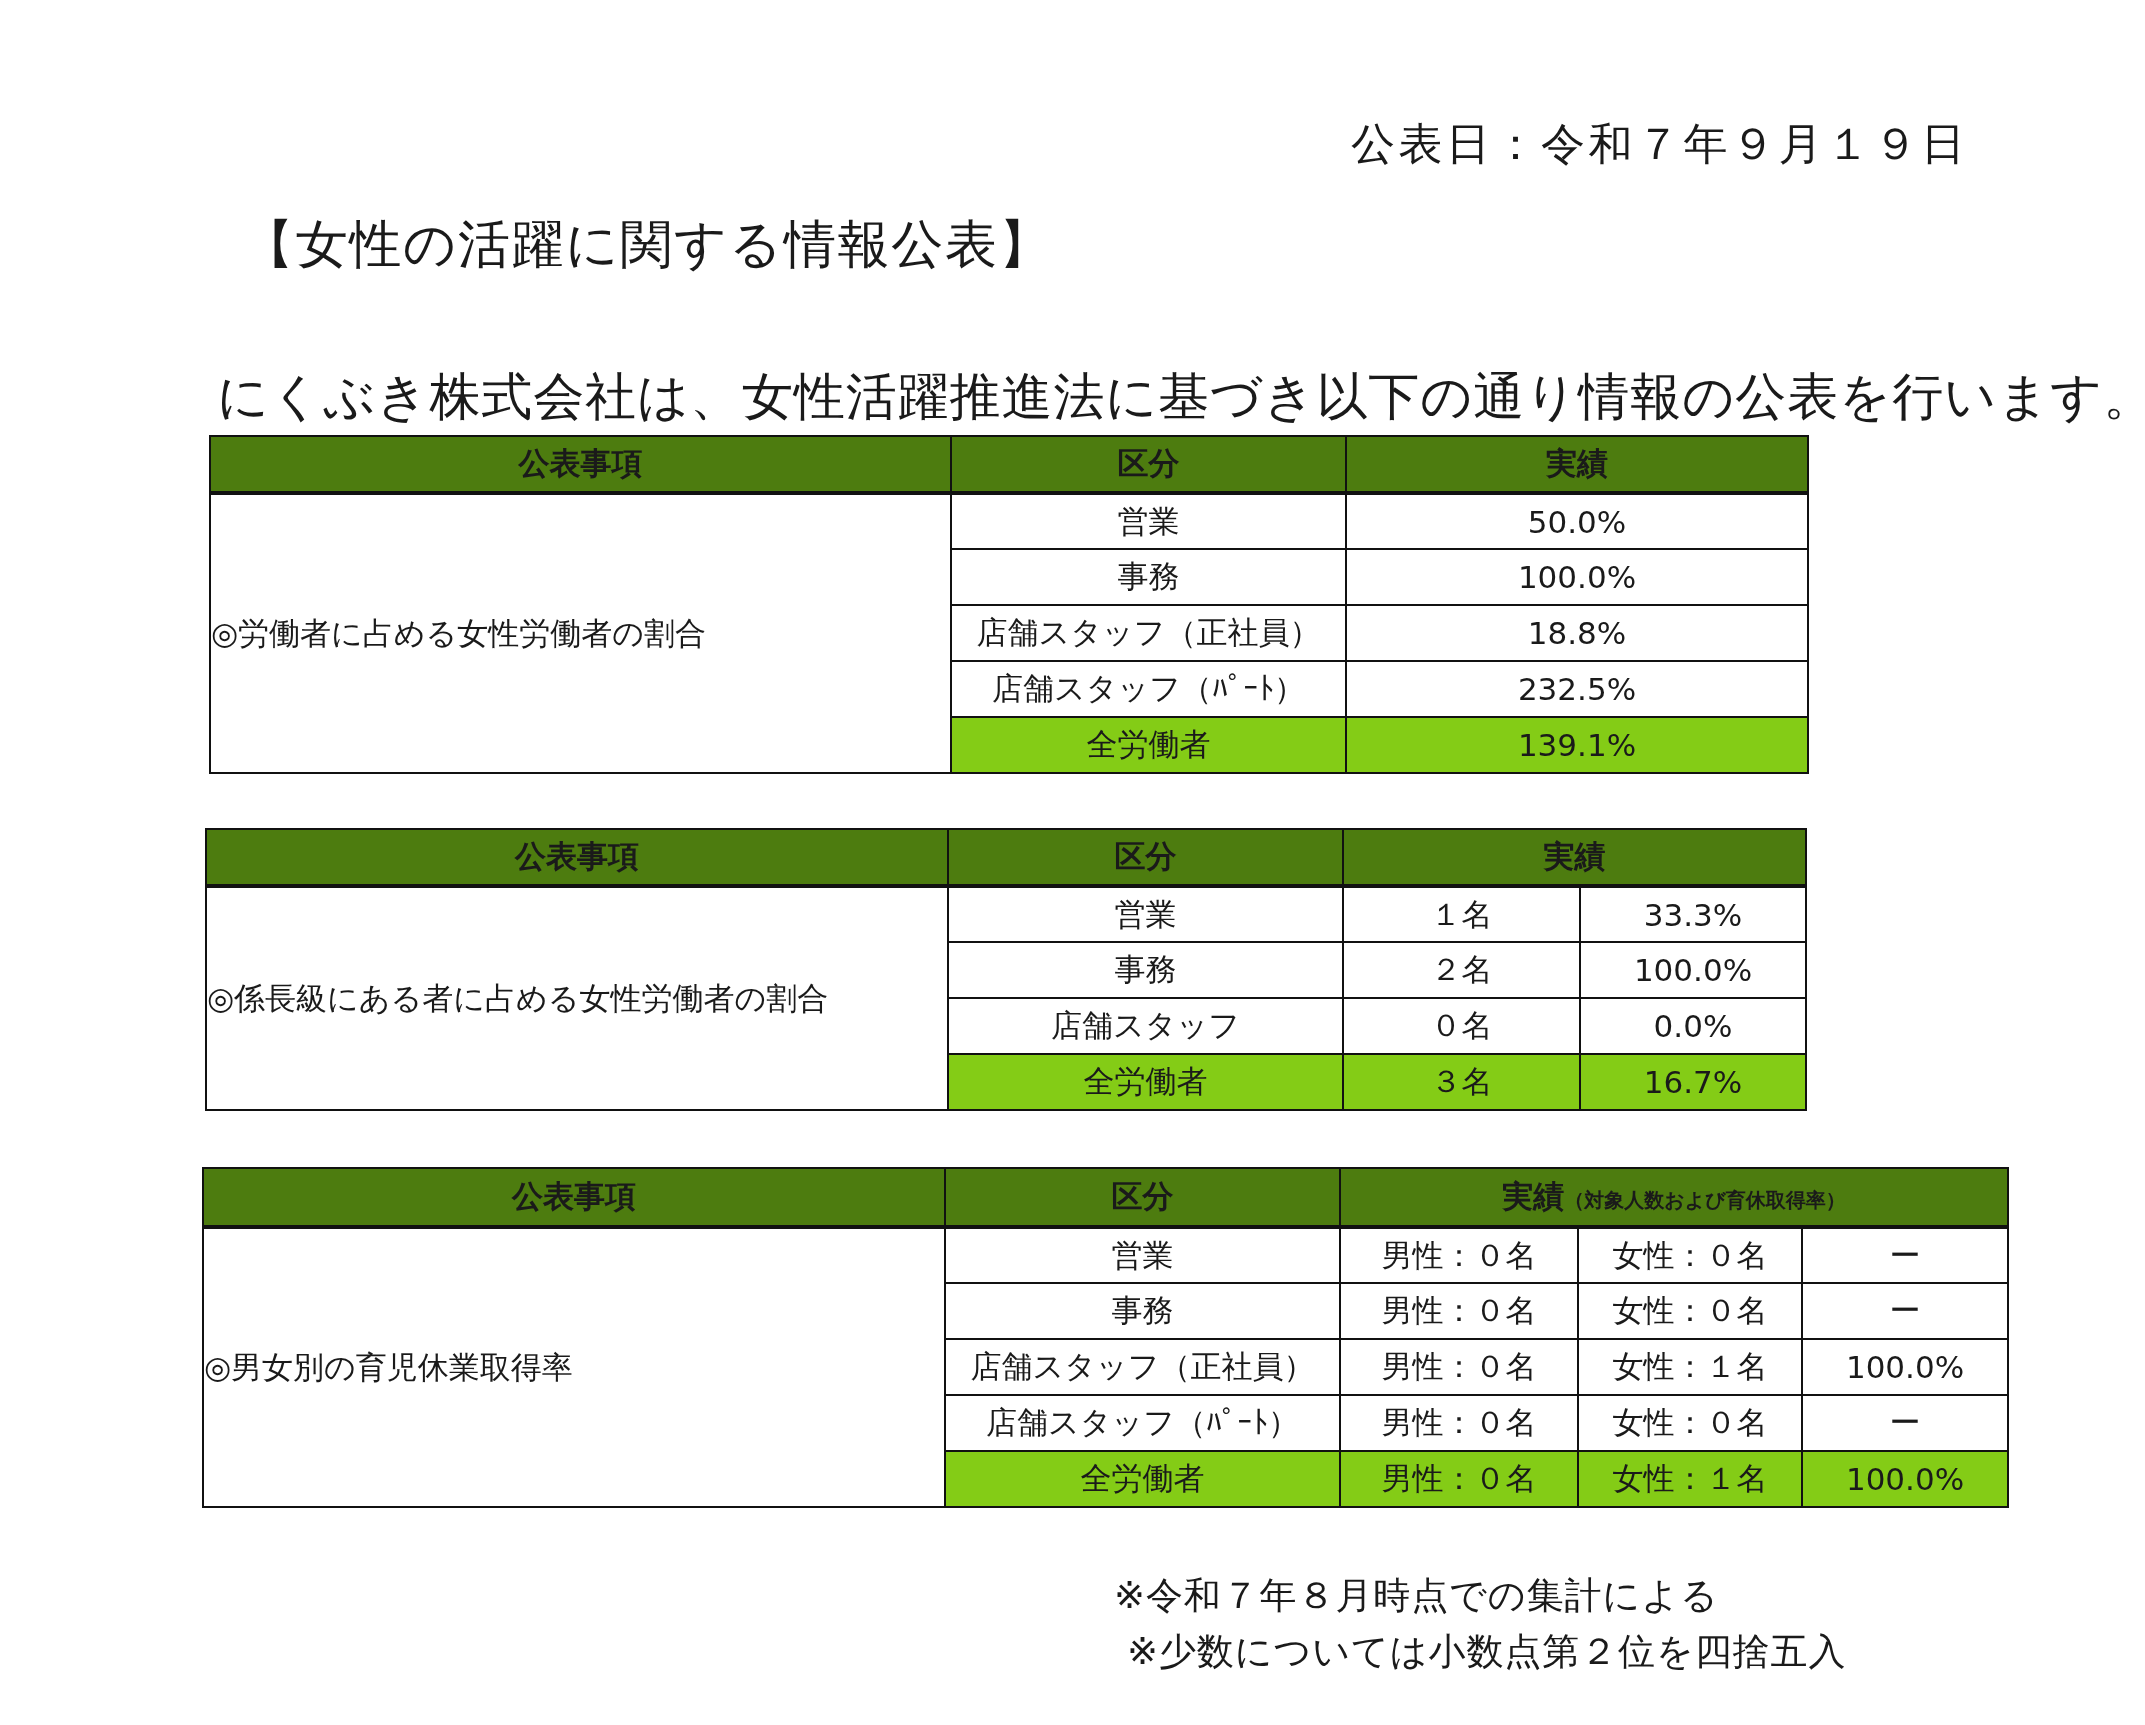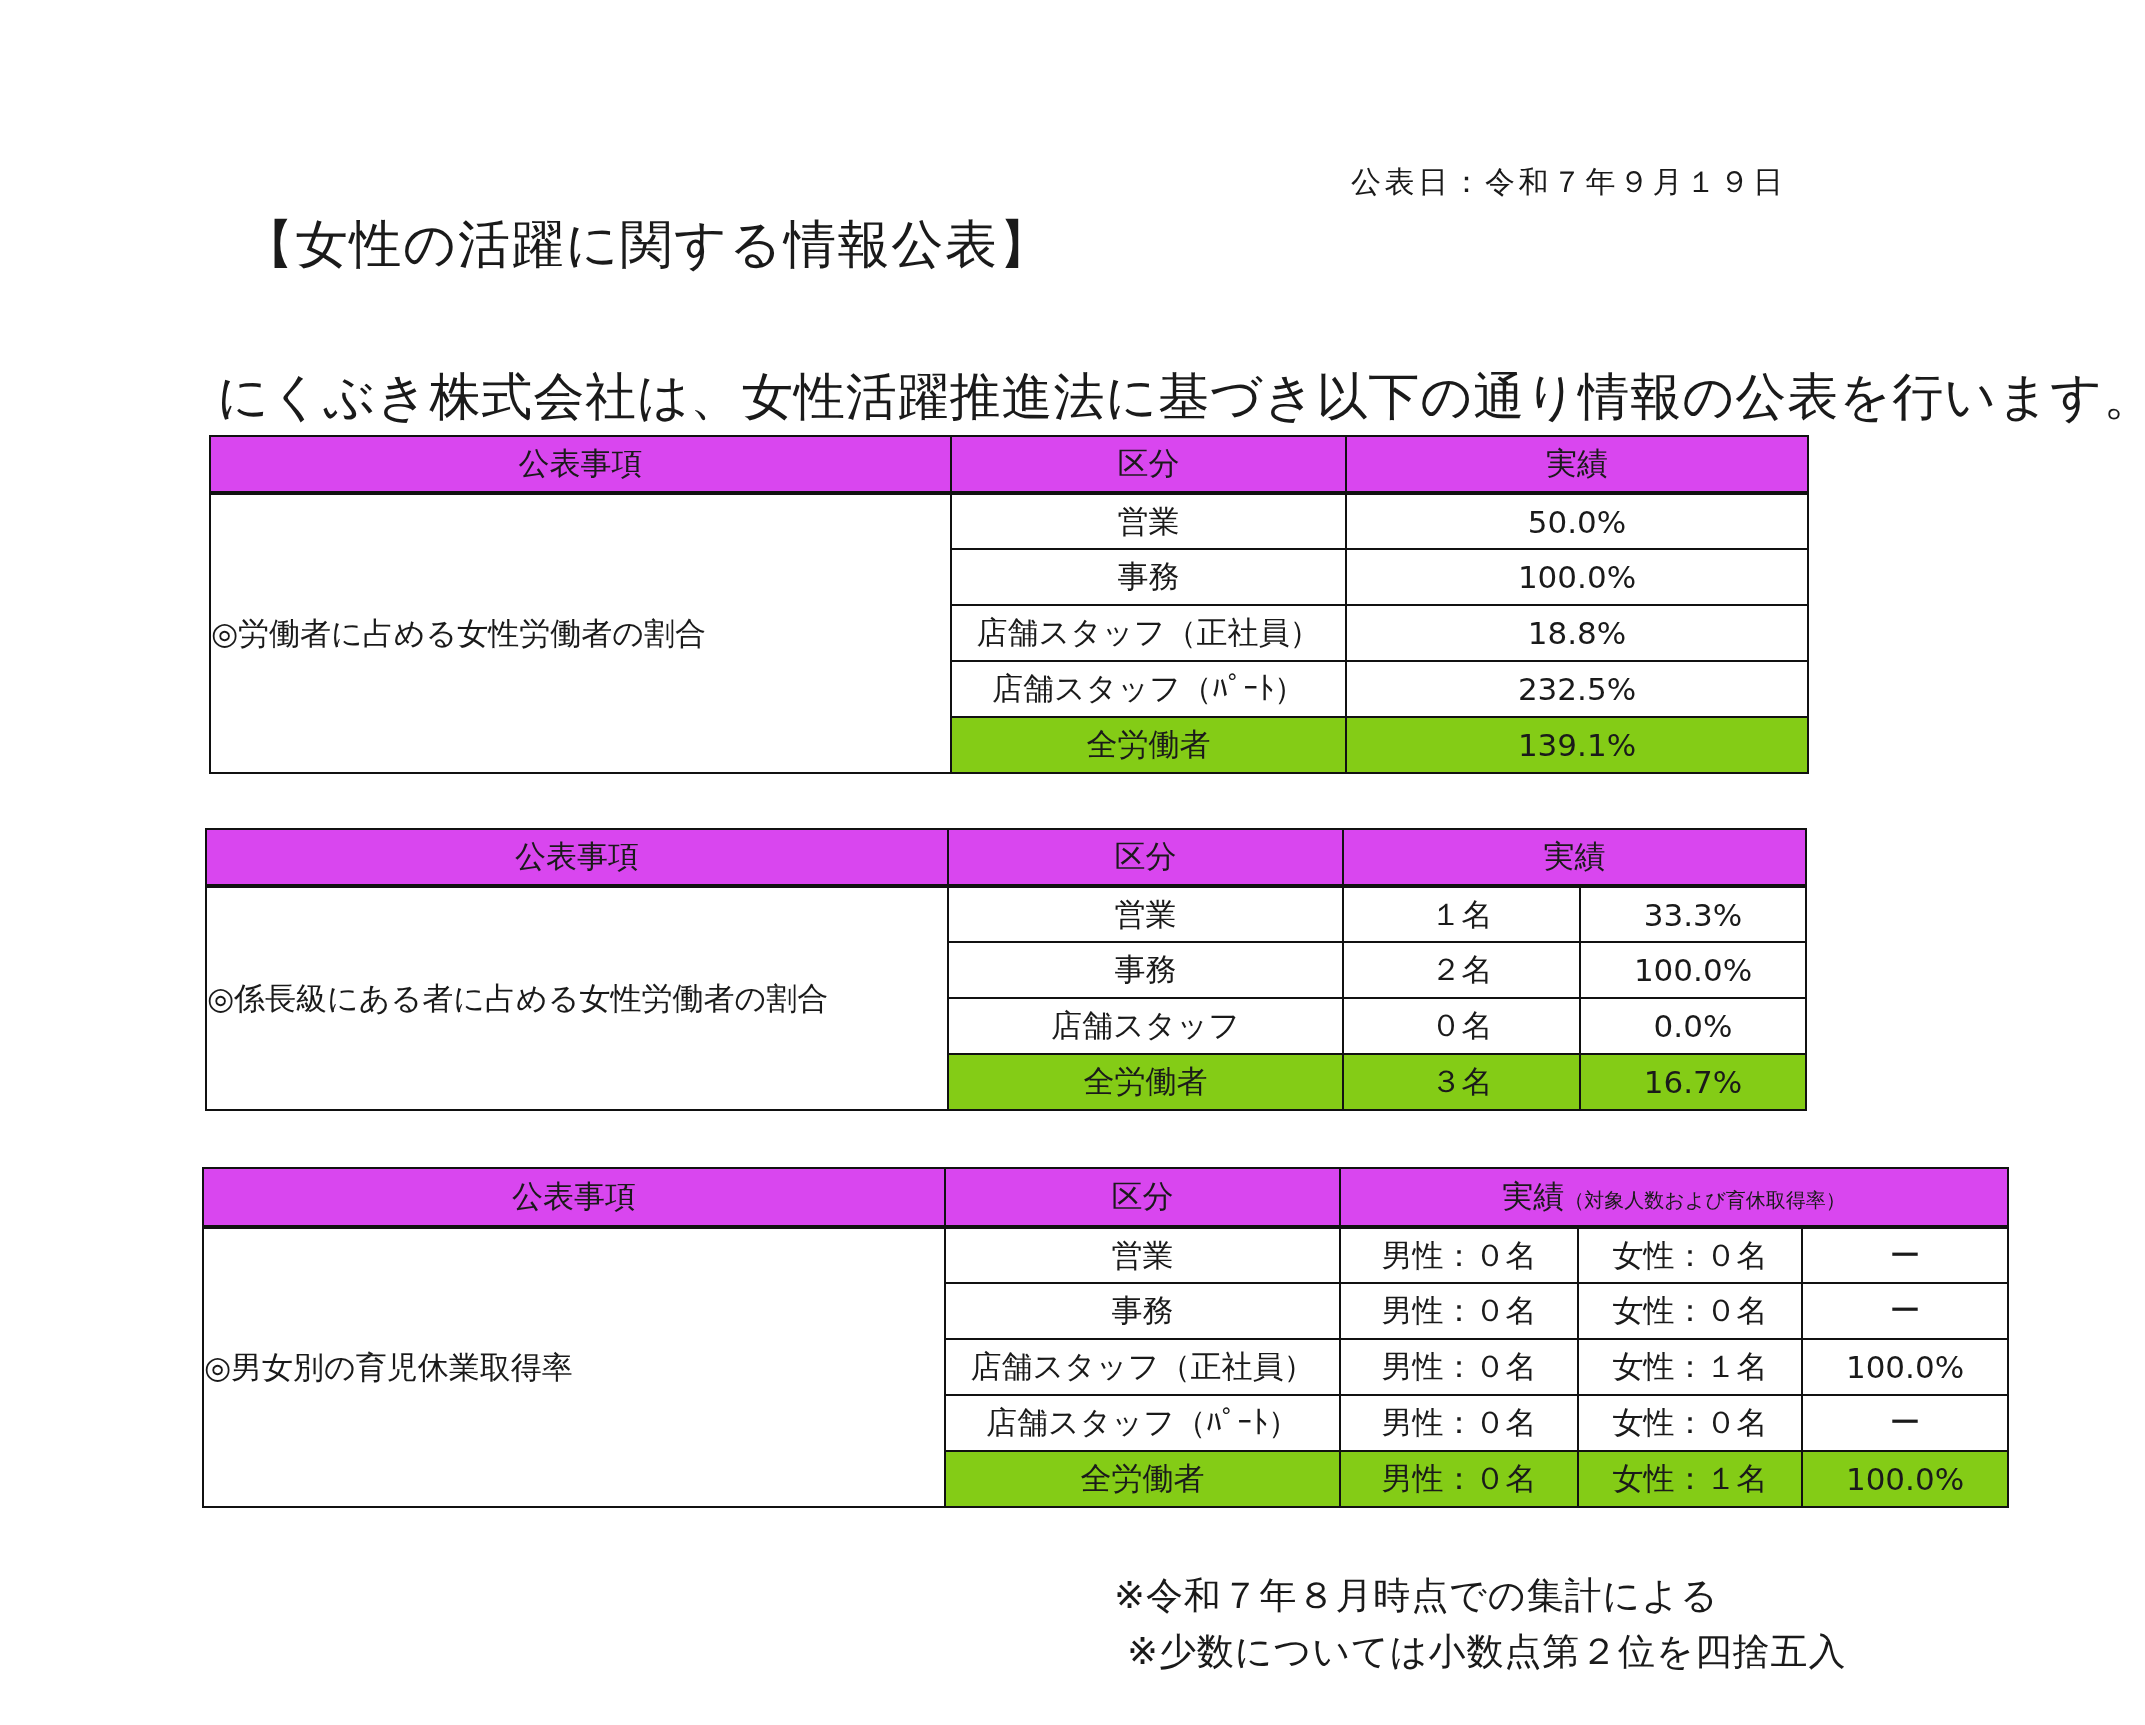--- a/index.html
+++ b/index.html
@@ -1,25 +1,25 @@
 <!DOCTYPE html>
 <html style="font-size:14px"><head>
 <meta charset="utf-8">
 <style>
   html, body { margin:0; padding:0; background:#ffffff; }
   body { width:2146px; height:1726px; position:relative; overflow:hidden;
          font-family:"DejaVu Sans","Liberation Sans",sans-serif; color:#1a1a1a; }
   .abs { position:absolute; }
-  .date { left:1351px; top:115px; font-size:30px; letter-spacing:3.5px; white-space:nowrap;margin-top:47px; }
+  .date { left:1351px; top:115px; font-size:44px; letter-spacing:3.5px; white-space:nowrap; }
   .title { left:242px; top:210px; font-size:52px; letter-spacing:1.7px; white-space:nowrap; }
   .intro { left:217px; top:363px; font-size:51px; letter-spacing:0.9px; white-space:nowrap; }
   table.t { position:absolute; border-collapse:collapse; table-layout:fixed; }
   table.t td, table.t th { border:2.6px solid #111; text-align:center; vertical-align:middle;
        font-weight:normal; font-size:31px; padding:0; white-space:nowrap; overflow:hidden; }
-  table.t th { background:#d946ef; border-bottom:4.3px solid #111; }
+  table.t th { background:#4d7c0f; border-bottom:4.3px solid #111;font-weight:bold; }
   table.t td.total { background:#84cc16;text-align:center; }
   table.t td.item { text-align:left; font-size:31px; }
   table.t .sub { font-size:20px; }
   .notes { left:1114px; font-size:37px; white-space:nowrap; letter-spacing:0.9px; }
 </style>
 </head>
 <body>
 
 <div class="abs date">公表日：令和７年９月１９日</div>
 <div class="abs title">【女性の活躍に関する情報公表】</div>

